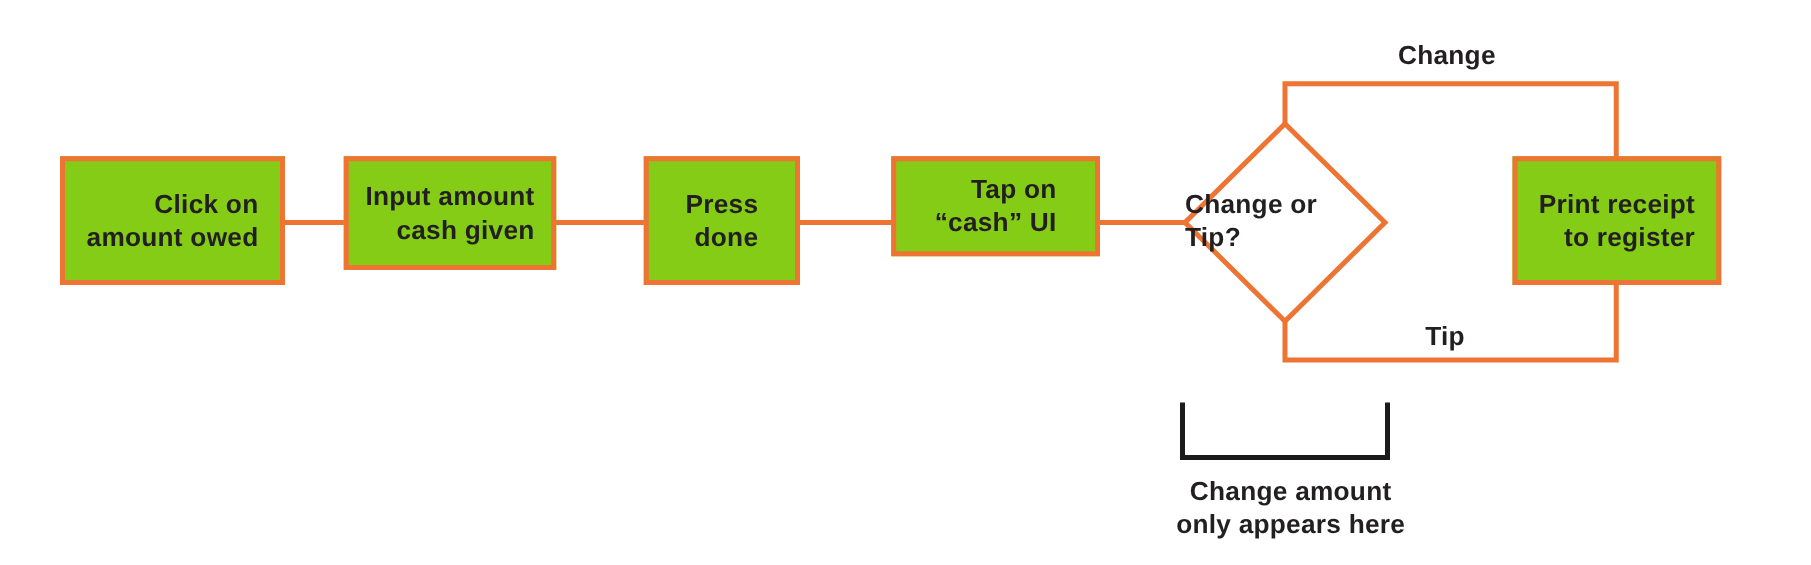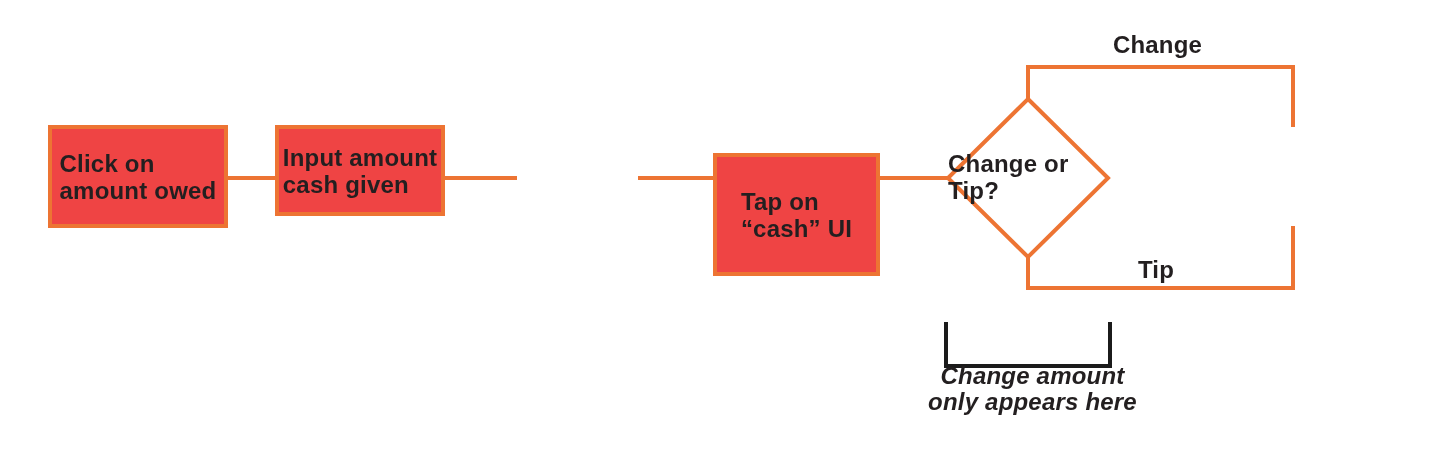--- a/index.html
+++ b/index.html
@@ -19,59 +19,58 @@
     position: absolute;
     left: 0;
     top: 0;
     width: 1449px;
     height: 452px;
   }
   .node {
     position: absolute;
     box-sizing: border-box;
     border: 4px solid #ED7433;
-    background: #ef4444;
+    background: #84cc16;
     display: flex;
     align-items: center;
     justify-content: center;
-    text-align: left;
+    text-align: right;
   }
   .label-text {
     white-space: pre-line;
-    font-size: 24px;
+    font-size: 21px;
     line-height: 27px;
     font-weight: 600;
     color: #231F20;
     letter-spacing: 0.2px;
   }
   .node-1 { left: 48px;   top: 125px; width: 180px; height: 103px; }
   .node-2 { left: 275px;  top: 125px; width: 170px; height: 91px; }
   .node-3 { left: 515px;  top: 125px; width: 125px; height: 103px; }
-  .node-4 { left: 713px;  top: 125px; width: 167px; height: 123px; margin-top: 28px; }
+  .node-4 { left: 713px;  top: 125px; width: 167px; height: 80px; }
   .node-5 { left: 1210px; top: 125px; width: 167px; height: 103px; }
   .decision-label {
     position: absolute;
     left: 948px;
     top: 150px;
     width: 160px;
     text-align: left;
   }
   .edge-label {
     position: absolute;
     text-align: center;
   }
   .edge-label-change { left: 1080px; top: 31px;  width: 155px; }
   .edge-label-tip    { left: 1116px; top: 256px; width: 80px;  }
   .annotation {
     position: absolute;
     left: 905px;
-    top: 363px;
+    top: 381px;
     width: 255px;
     text-align: center;
-    font-style: italic;
   }
   .annotation .label-text {
     line-height: 26px;
   }
 </style>
 </head>
 <body>
 
 <div class="canvas">
 
@@ -94,31 +93,39 @@
   <div class="node node-1">
     <span class="label-text">Click on
 amount owed</span>
   </div>
 
   <div class="node node-2">
     <span class="label-text">Input amount
 cash given</span>
   </div>
 
+  <div class="node node-3">
+    <span class="label-text">Press
+done</span>
+  </div>
 
   <div class="node node-4">
     <span class="label-text">Tap on
 “cash” UI</span>
   </div>
 
   <div class="decision-label">
     <span class="label-text">Change or
 Tip?</span>
   </div>
 
+  <div class="node node-5">
+    <span class="label-text">Print receipt
+to register</span>
+  </div>
 
   <div class="edge-label edge-label-change">
     <span class="label-text">Change</span>
   </div>
 
   <div class="edge-label edge-label-tip">
     <span class="label-text">Tip</span>
   </div>
 
   <div class="annotation">

